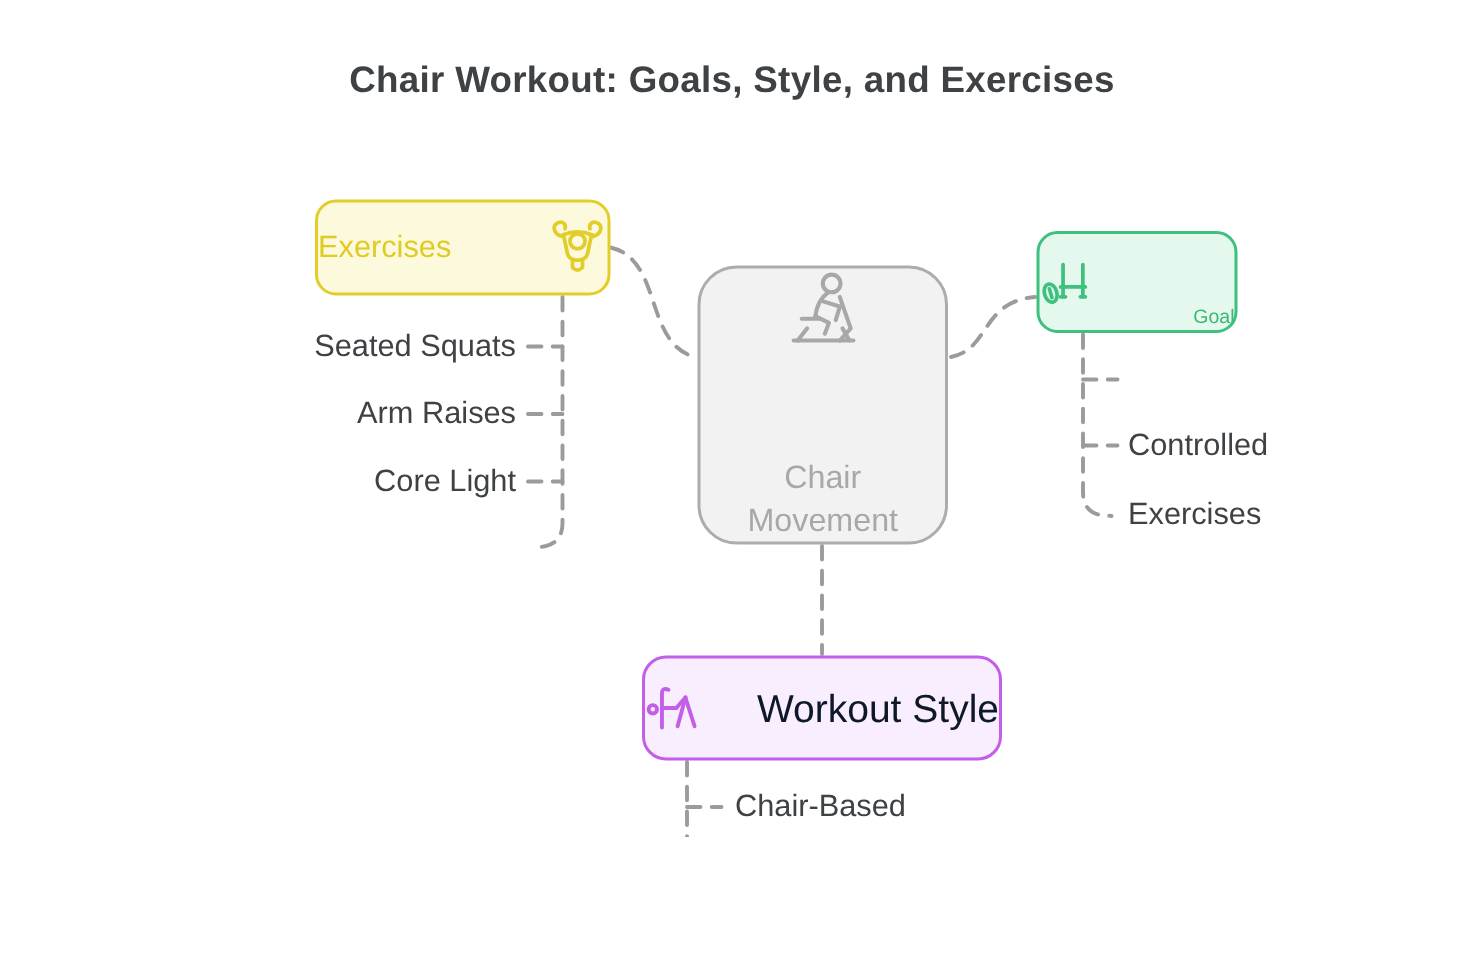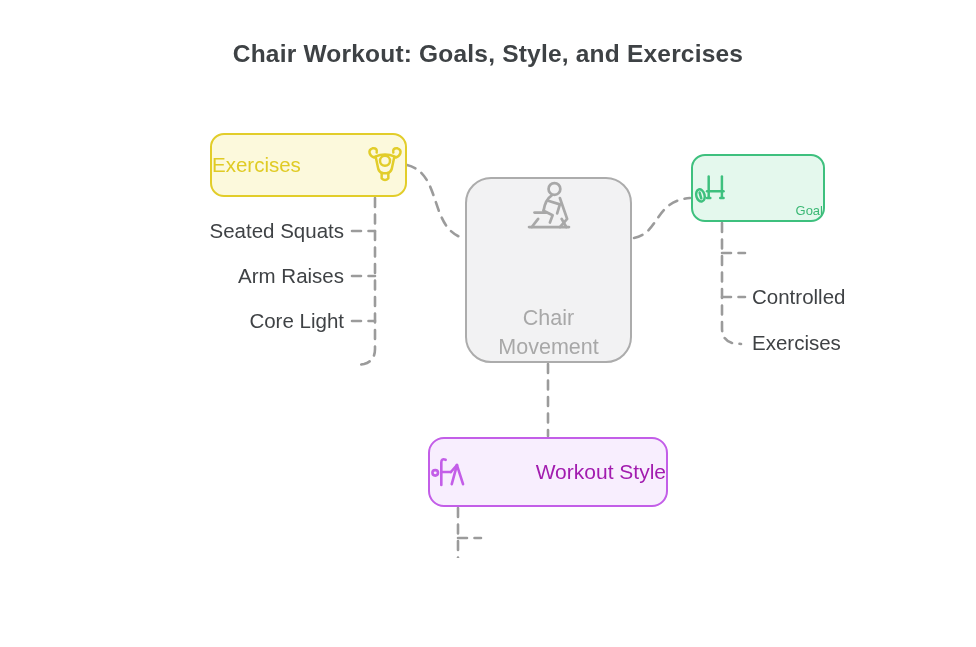--- a/index.html
+++ b/index.html
@@ -37,21 +37,21 @@
     border:2.5px solid #3ec07e;border-radius:14px;
     background:#e4f8ed;gap:9px;
   }
   .node-goal .label{color:#3bb875;font-size:13px;margin-top:44px;}
   
   .node-style{
     left:428px;top:437px;width:240px;height:70px;
     border:2.5px solid #c35ee8;border-radius:16px;
     background:#f8eefe;gap:11px;
   }
-  .node-style .label{color:#a21caf;font-size:21px;}
+  .node-style .label{color:#0f172a;font-size:26px;}
   
   .node-center{
     left:465px;top:177px;width:167px;height:186px;
     border:2.25px solid #acacac;border-radius:26px;
     background:#f2f2f3;
     flex-direction:column;gap:8px;
   }
   .node-center .label{
     color:#a8a8a8;font-size:21.5px;line-height:1.32;text-align:center;
   }
@@ -157,14 +157,15 @@
     <span class="label">Workout Style</span>
   </div>
 
   <div class="leaf right-align" style="top:231px">Seated Squats</div>
   <div class="leaf right-align" style="top:276px">Arm Raises</div>
   <div class="leaf right-align" style="top:321px">Core Light</div>
 
   <div class="leaf" style="left:752px;top:297px">Controlled</div>
   <div class="leaf" style="left:752px;top:343px">Exercises</div>
 
+  <div class="leaf" style="left:490px;top:538px">Chair-Based</div>
 
 </div>
 
 </body></html>

